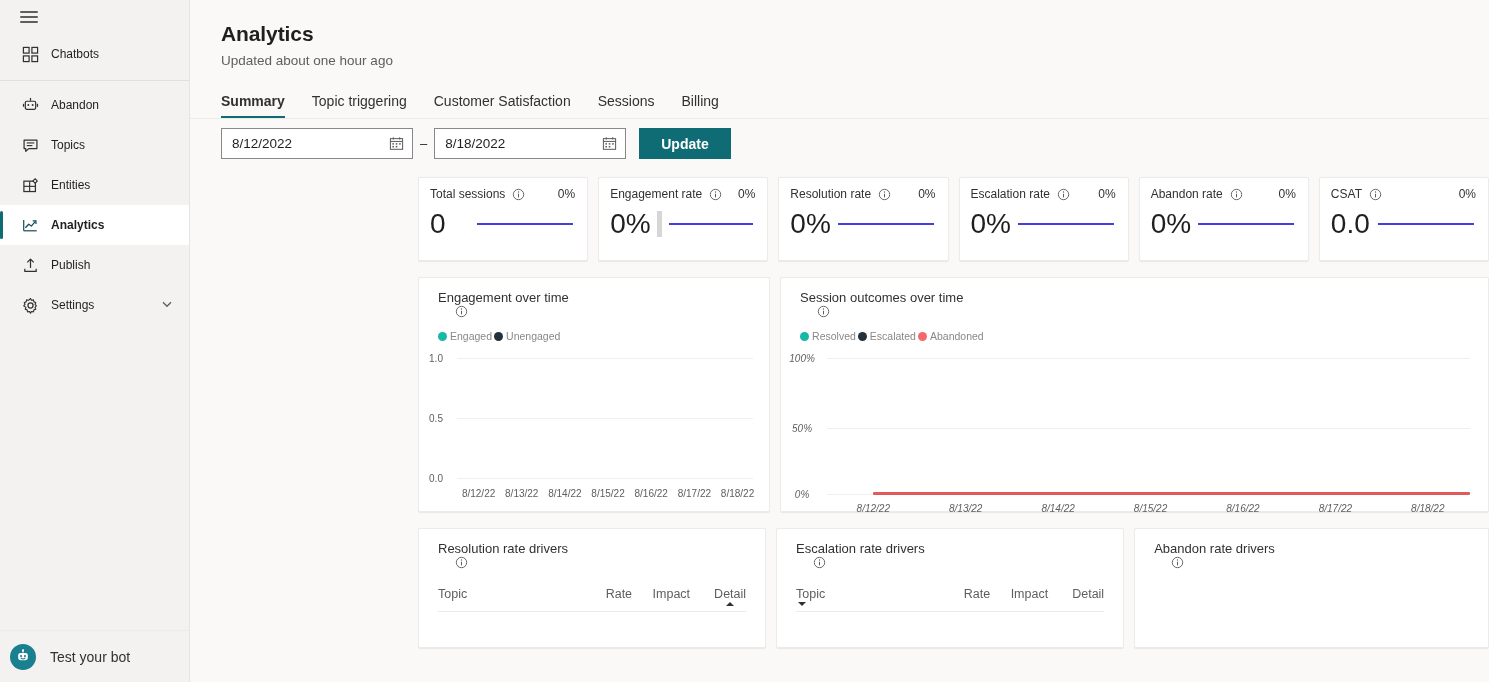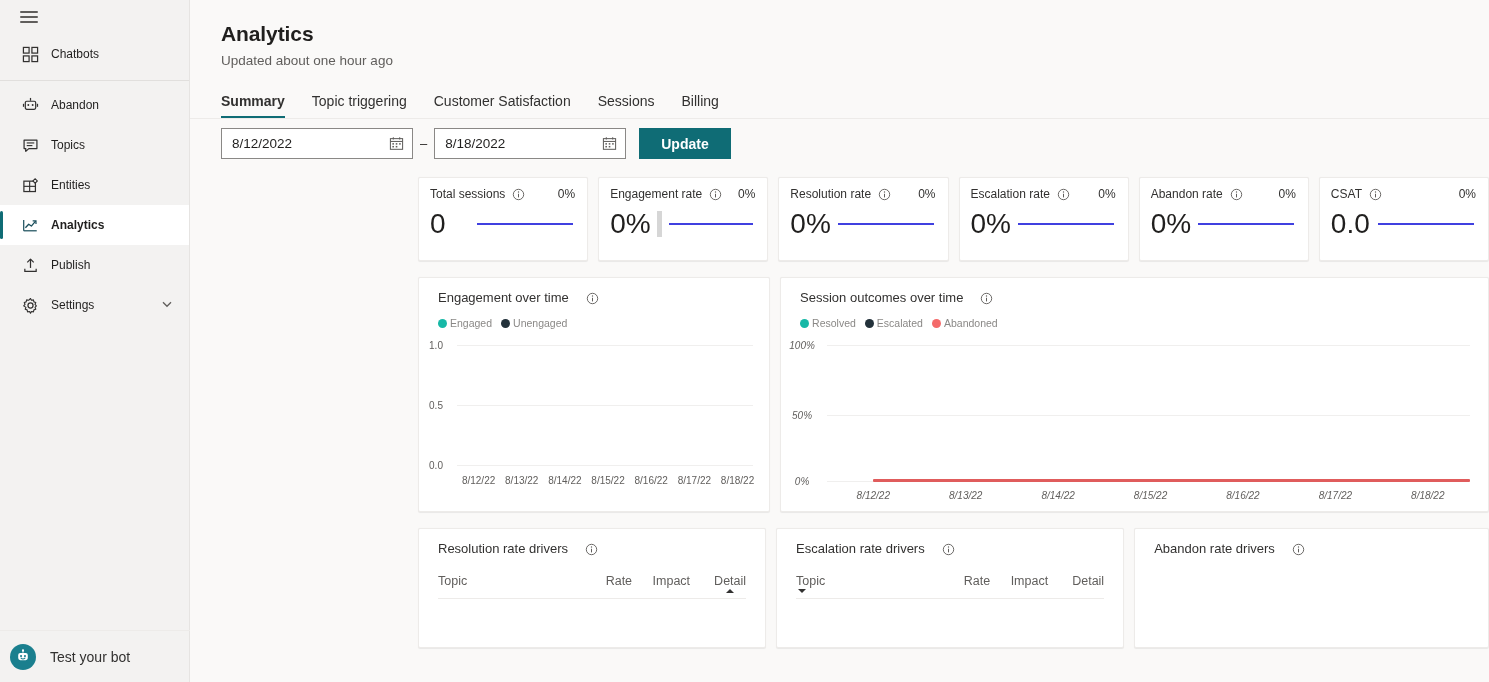--- a/index.html
+++ b/index.html
@@ -93,24 +93,24 @@
   .kpi-card.narrow-spark .spark-line { width: 84px; }
 
   
   .chart-row { display: flex; gap: 10px; padding: 16px 0 0 228px; }
   .chart-card {
     background: #fff; border: 1px solid #edebe9; border-radius: 2px;
     box-shadow: 0 0.3px 0.9px rgba(0,0,0,0.07); position: relative;
   }
   .card-eng { width: 412px; height: 235px; }
   .card-out { width: 830px; height: 235px; }
-  .card-title-row { display: flex; align-items: flex-end; padding: 12px 0 0 19px; }
+  .card-title-row { display: flex; align-items: flex-start; padding: 12px 0 0 19px; flex-direction: column; }
   .card-title { font-size: 13px; color: #323130; }
   .card-title-row .info-ic { margin-left: 17px; }
-  .legend { display: flex; align-items: flex-end; gap: 9px; padding: 12px 0 0 19px; }
+  .legend { display: flex; align-items: flex-end; gap: 2px; padding: 12px 0 0 19px; }
   .legend-item { display: flex; align-items: center; gap: 3px; }
   .dot { width: 9px; height: 9px; border-radius: 50%; }
   .legend-text { font-size: 10.5px; color: #8a8886; }
 
   .plot { position: relative; margin-top: 6px; }
   .plot-eng { height: 150px; }
   .plot-out { height: 150px; font-style: italic; }
   .ytick {
     position: absolute; left: 0; font-size: 10px; color: #605e5c;
     text-align: center; transform: translateY(-50%);

